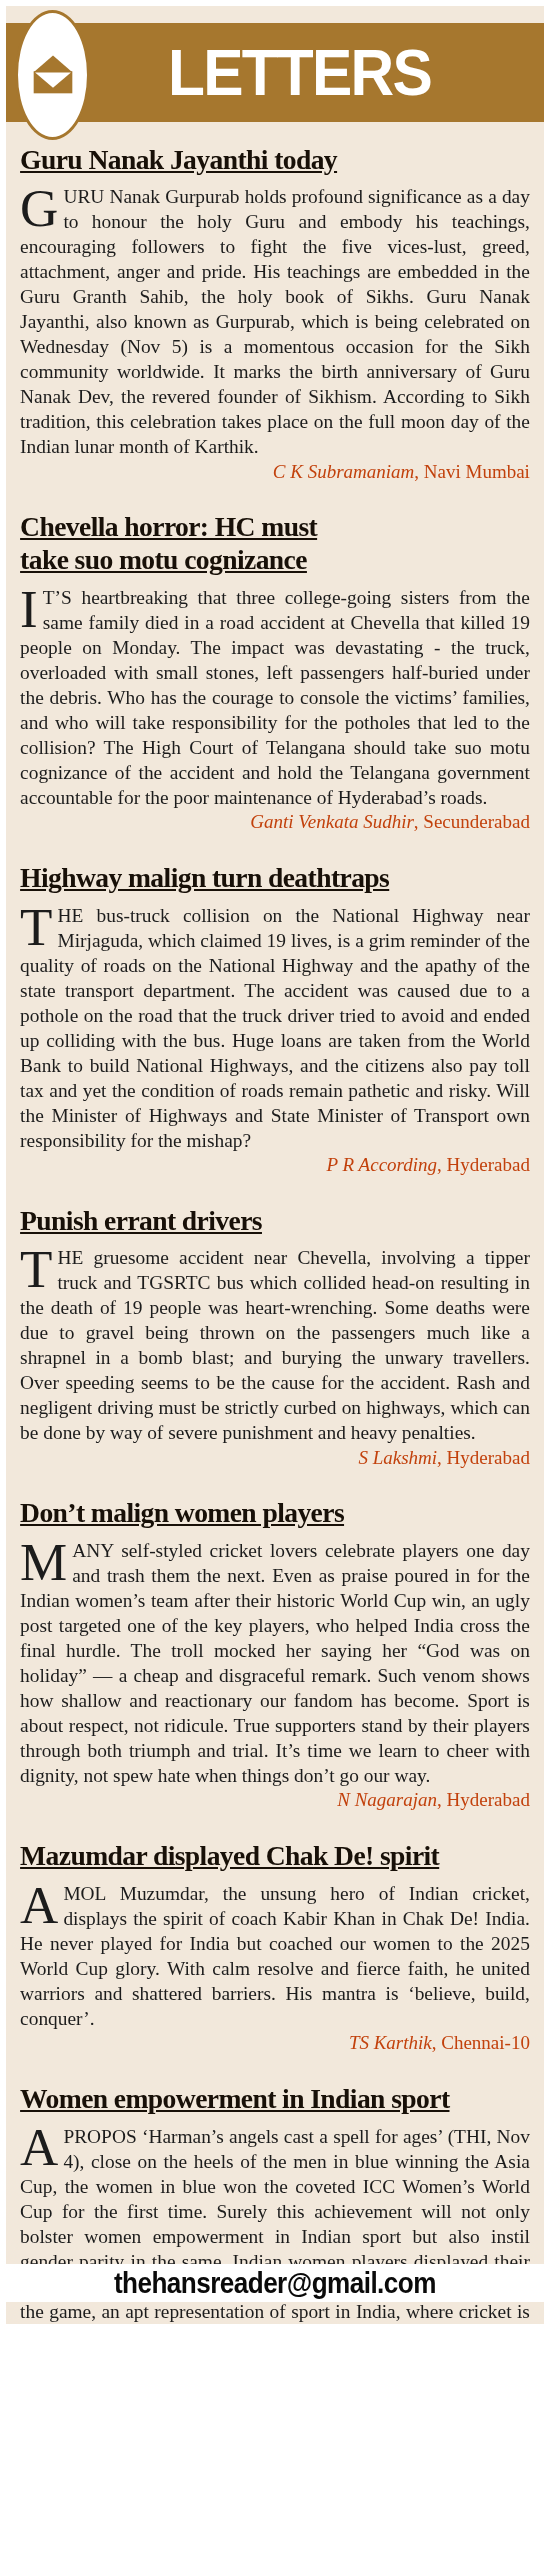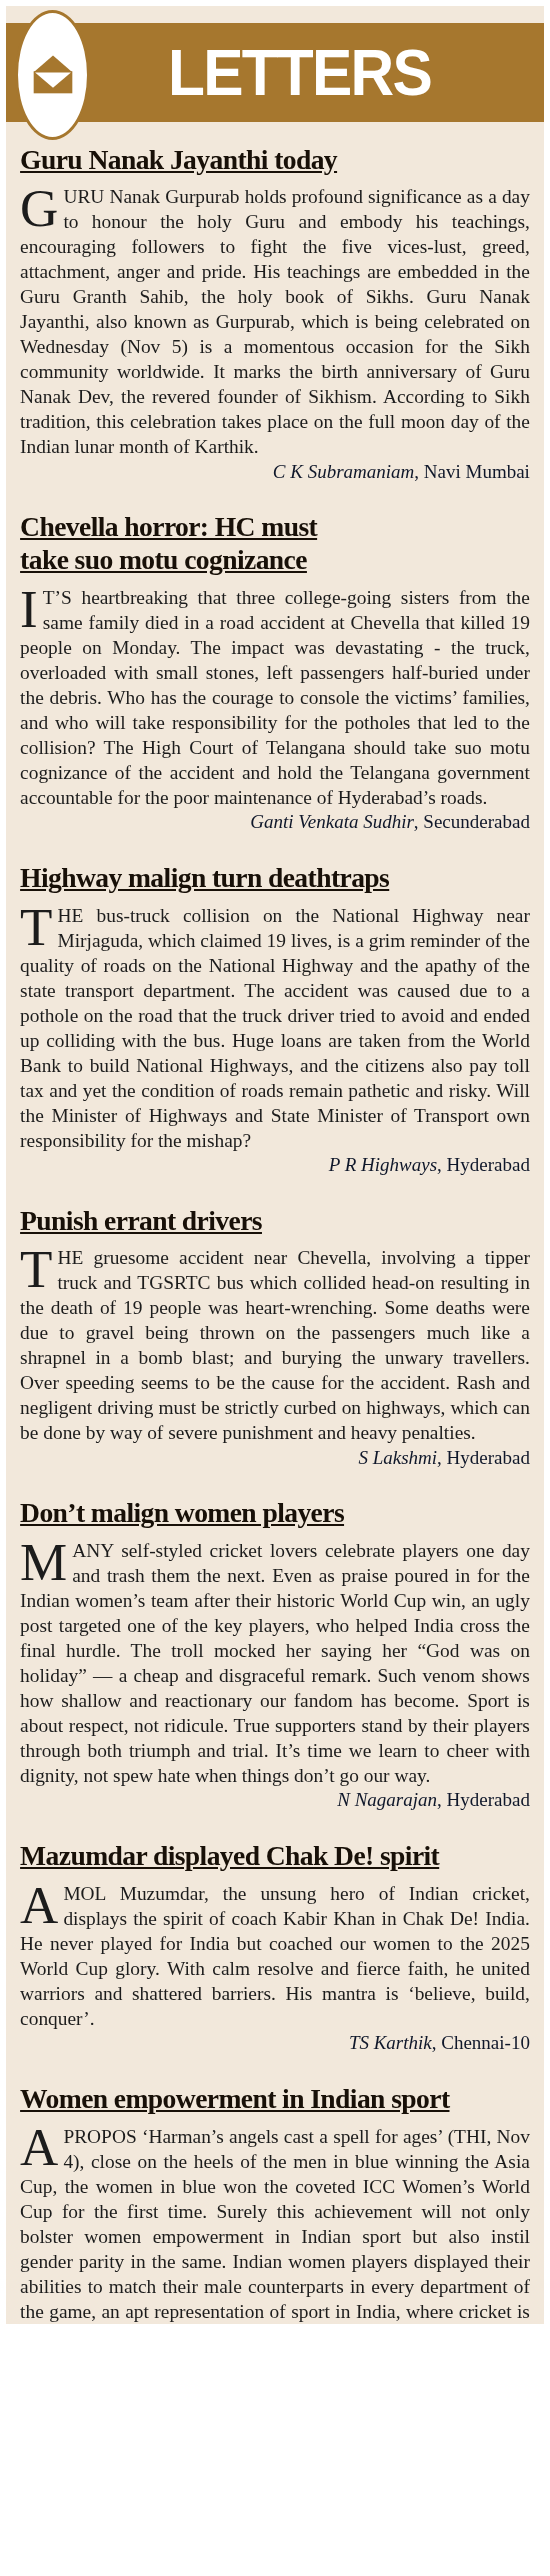--- a/index.html
+++ b/index.html
@@ -17,21 +17,21 @@
         font-size:65px;letter-spacing:-1.9px;transform:scaleX(.93);transform-origin:left center;line-height:1;}
 
   
   .col{padding:0 13.8px 94px 13.8px;}
   .letter{margin-top:27.6px;}
   .letter:first-of-type{margin-top:21px;}
   .headline{margin:0 0 8.8px 0;color:#181008;font-weight:700;font-size:27.6px;line-height:33px;
         letter-spacing:-0.6px;white-space:pre-line;text-decoration:underline;}
   .body-text{margin:0;color:#1c1c1c;font-size:19.4px;line-height:25px;text-align:justify;}
   .dropcap{float:left;font-size:53px;line-height:41px;padding:3.8px 5px 0 0;color:#1c1c1c;}
-  .sig{margin-top:1.3px;text-align:right;font-size:19px;color:#0f172a;}
+  .sig{margin-top:1.3px;text-align:right;font-size:19px;color:#c2410c;}
   .sig .author{font-style:italic;}
 
   
   .email-band{position:absolute;left:0;right:0;bottom:22px;height:38px;background:#ffffff;
         display:flex;align-items:center;justify-content:center;}
   .email-text{font-family:"Liberation Sans",sans-serif;font-weight:700;font-size:29px;color:#0a0a0a;
         letter-spacing:-0.6px;transform:scaleX(.9);}
 </style>
 </head>
 <body>
@@ -65,21 +65,21 @@
       <article class="letter">
         <h2 class="headline">Chevella horror: HC must
 take suo motu cognizance</h2>
         <p class="body-text"><span class="dropcap">I</span><span>T’S heartbreaking that three college-going sisters from the same family died in a road accident at Chevella that killed 19 people on Monday. The impact was devastating - the truck, overloaded with small stones, left passengers half-buried under the debris. Who has the courage to console the victims’ families, and who will take responsibility for the potholes that led to the collision? The High Court of Telangana should take suo motu cognizance of the accident and hold the Telangana government accountable for the poor maintenance of Hyderabad’s roads.</span></p>
         <div class="sig"><span class="author">Ganti Venkata Sudhir</span><span>, Secunderabad</span></div>
       </article>
 
       <article class="letter">
         <h2 class="headline">Highway malign turn deathtraps</h2>
         <p class="body-text"><span class="dropcap">T</span><span>HE bus-truck collision on the National Highway near Mirjaguda, which claimed 19 lives, is a grim reminder of the quality of roads on the National Highway and the apathy of the state transport department. The accident was caused due to a pothole on the road that the truck driver tried to avoid and ended up colliding with the bus. Huge loans are taken from the World Bank to build National Highways, and the citizens also pay toll tax and yet the condition of roads remain pathetic and risky. Will the Minister of Highways and State Minister of Transport own responsibility for the mishap?</span></p>
-        <div class="sig"><span class="author">P R Highways</span><span>, Hyderabad</span></div>
+        <div class="sig"><span class="author">P R According</span><span>, Hyderabad</span></div>
       </article>
 
       <article class="letter">
         <h2 class="headline">Punish errant drivers</h2>
         <p class="body-text"><span class="dropcap">T</span><span>HE gruesome accident near Chevella, involving a tipper truck and TGSRTC bus which collided head-on resulting in the death of 19 people was heart-wrenching. Some deaths were due to gravel being thrown on the passengers much like a shrapnel in a bomb blast; and burying the unwary travellers. Over speeding seems to be the cause for the accident. Rash and negligent driving must be strictly curbed on highways, which can be done by way of severe punishment and heavy penalties.</span></p>
         <div class="sig"><span class="author">S Lakshmi</span><span>, Hyderabad</span></div>
       </article>
 
       <article class="letter">
         <h2 class="headline">Don’t malign women players</h2>
@@ -95,14 +95,17 @@
 
       <article class="letter">
         <h2 class="headline">Women empowerment in Indian sport</h2>
         <p class="body-text"><span class="dropcap">A</span><span>PROPOS ‘Harman’s angels cast a spell for ages’ (THI, Nov 4), close on the heels of the men in blue winning the Asia Cup, the women in blue won the coveted ICC Women’s World Cup for the first time. Surely this achievement will not only bolster women empowerment in Indian sport but also instil gender parity in the same. Indian women players displayed their abilities to match their male counterparts in every department of the game, an apt representation of sport in India, where cricket is almost a religion and cricketers’ demigods.</span></p>
         <div class="sig"><span class="author">Dr George Jacob</span><span>, Kochi</span></div>
       </article>
 
     </div>
   </div>
 
+  <div class="email-band">
+    <span class="email-text">thehansreader@gmail.com</span>
+  </div>
 </div>
 
 
 </body></html>

